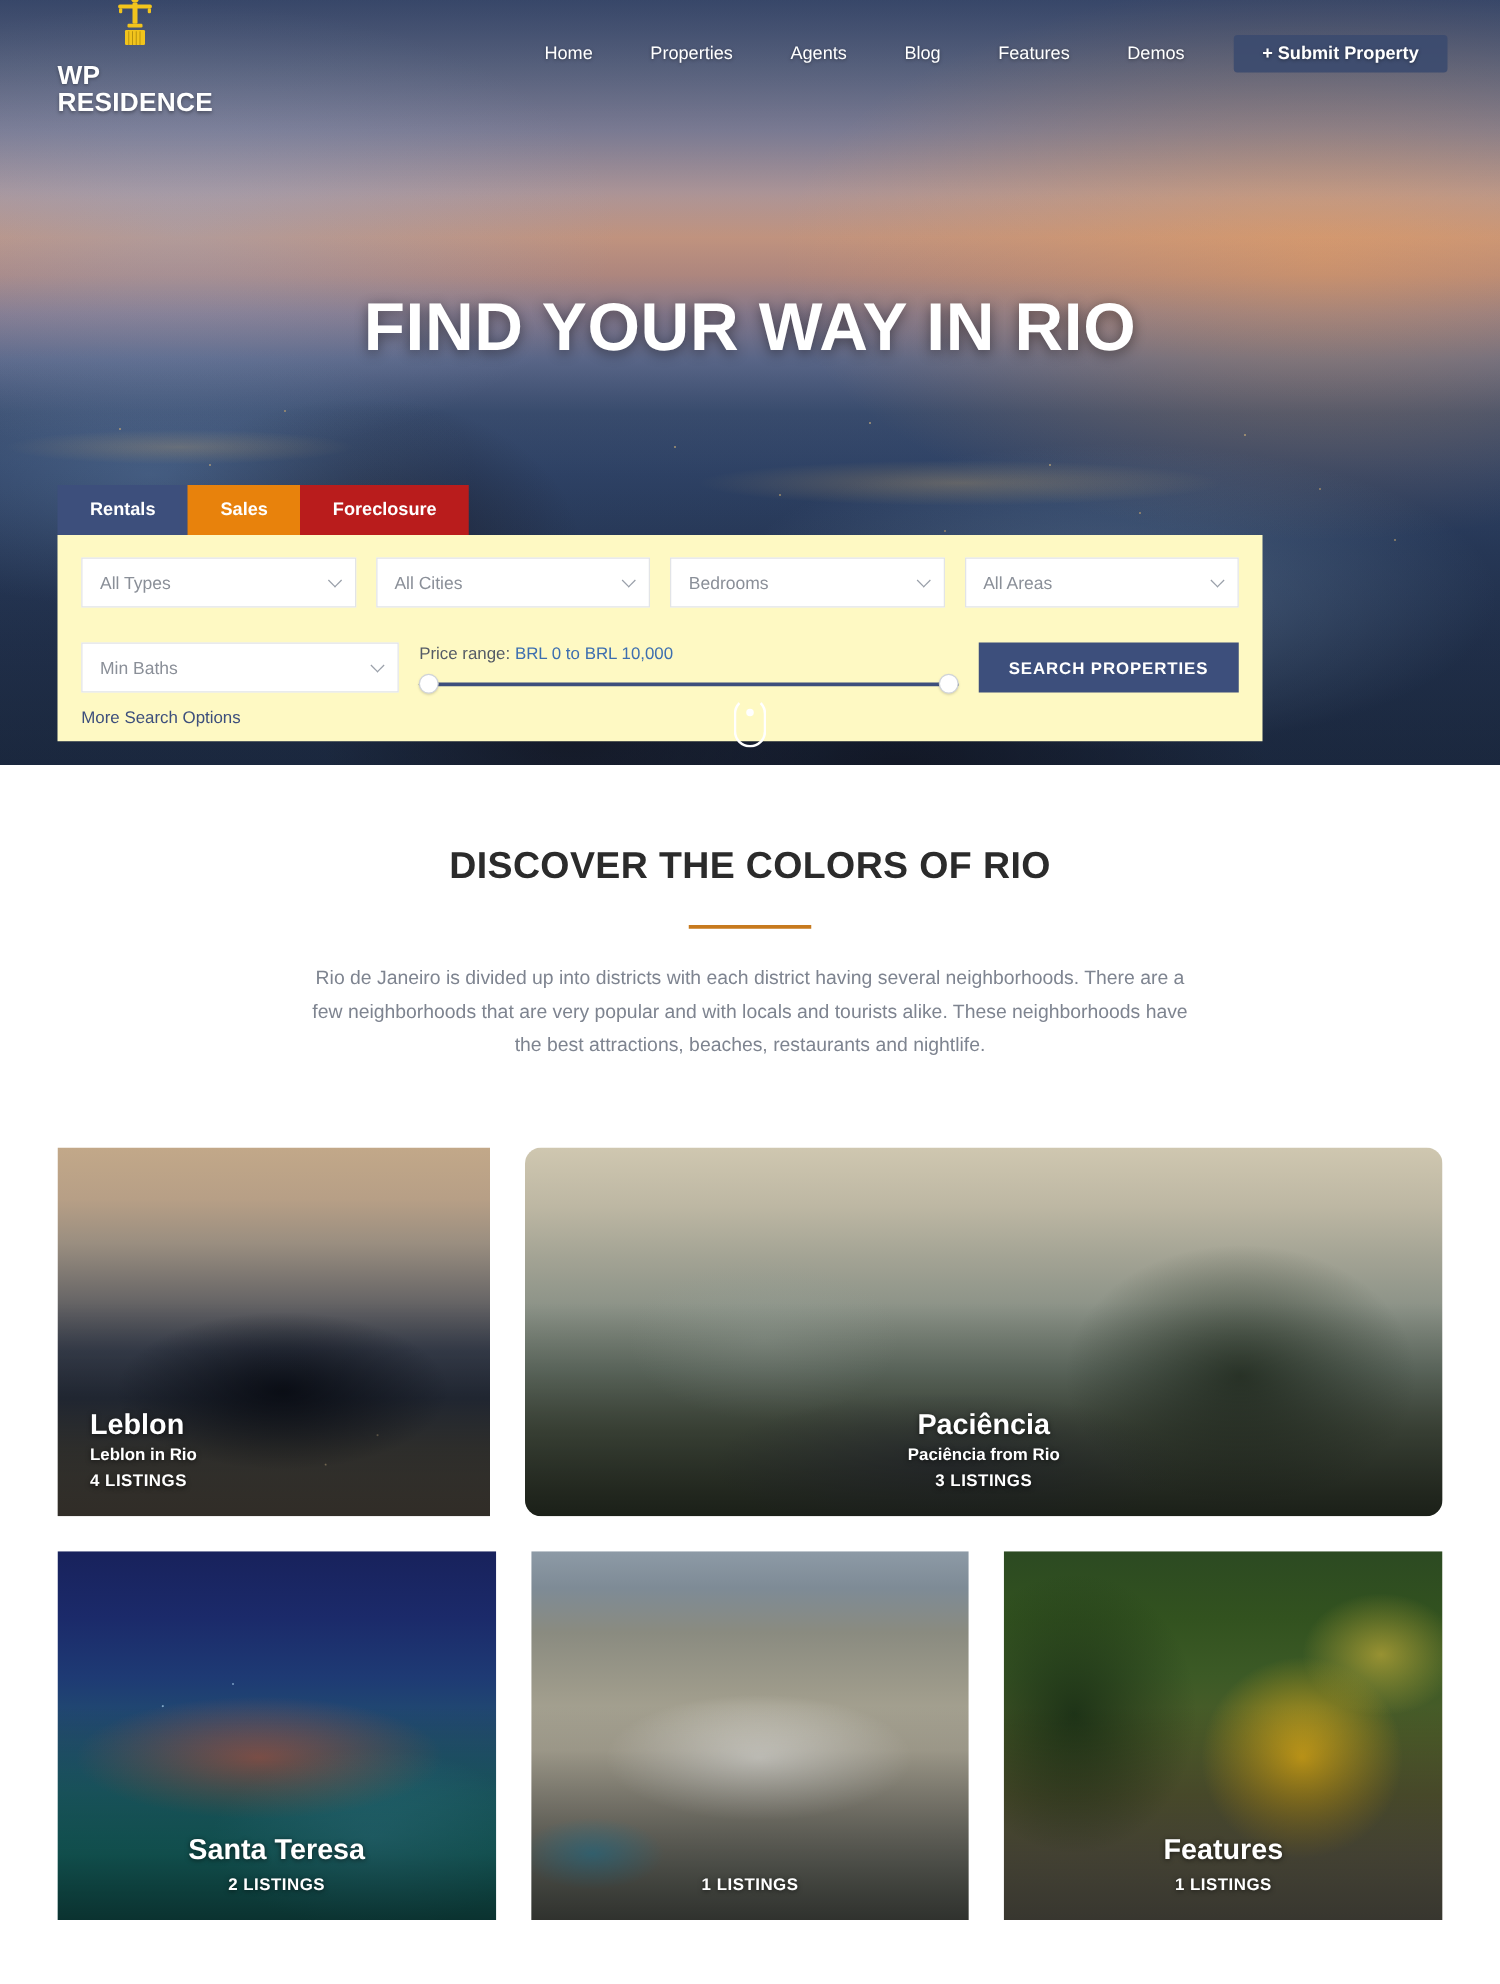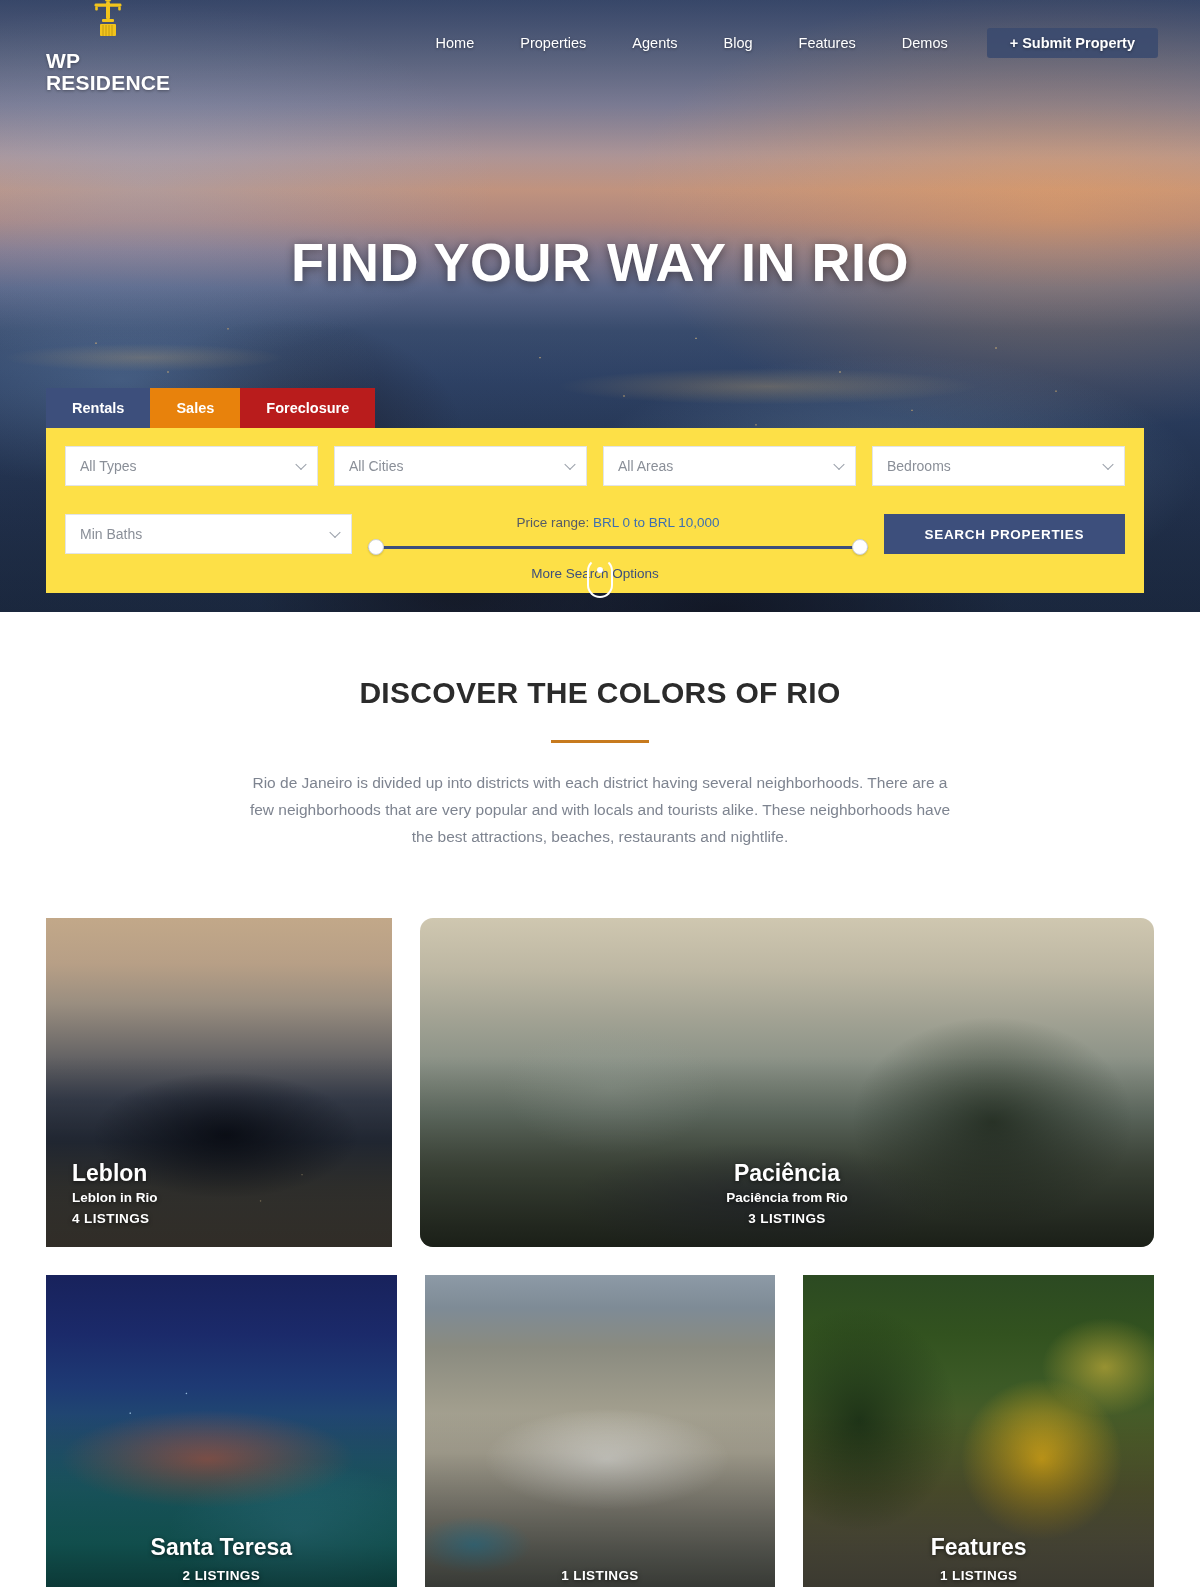--- a/index.html
+++ b/index.html
@@ -113,32 +113,32 @@
     left: 0; right: 0; top: 231px;
     text-align: center;
     color: #fff;
     font-size: 54px;
     font-weight: bold;
     letter-spacing: .5px;
     text-shadow: 0 2px 10px rgba(0,0,0,.45);
   }
 
   
-  .search-wrap { position: absolute; z-index: 6; left: 46px; top: 388px; width: 1098px; text-align: center; }
+  .search-wrap { position: absolute; z-index: 6; left: 46px; top: 388px; width: 964px; }
   .tabs { display: flex; }
   .tab {
     font-size: 14.5px; font-weight: bold; color: #fff;
     padding: 12px 26px; line-height: 16px;
   }
   .tab.rentals { background: #3d4f7c; }
   .tab.sales { background: #e8820c; }
   .tab.foreclosure { background: #b91c1c; }
 
   .panel {
-    background: #fde047;
+    background: #fef9c3;
     padding: 18px 19px 12px 19px;
   }
   .row { display: flex; gap: 16px; }
   .row + .row { margin-top: 28px; }
   .field {
     position: relative;
     background: #fff;
     border: 1px solid #e2e4e7;
     height: 40px;
     display: flex; align-items: center;
@@ -213,21 +213,21 @@
     width: 712px;
     font-size: 15.5px; line-height: 27px; color: #7e8490;
   }
 
   
   .grid { margin-top: 68px; padding: 0 46px; }
   .grid-row { display: flex; gap: 28px; }
   .grid-row + .grid-row { margin-top: 28px; }
   .card {
     position: relative; overflow: hidden;
-    height: 329px;
+    height: 295px;
   }
   .card.narrow { width: 346px; flex: none; }
   .card.wide { flex: 1; border-radius: 13px; }
   .card.third { flex: 1; }
   .card-img { position: absolute; inset: 0; }
   .card-shade {
     position: absolute; inset: 0;
     background: linear-gradient(180deg, rgba(0,0,0,0) 42%, rgba(0,0,0,.30) 72%, rgba(0,0,0,.55) 100%);
   }
   .card-body {
@@ -335,25 +335,25 @@
       <div class="row">
         <div class="field">
           <span>All Types</span>
           <span class="chev"></span>
         </div>
         <div class="field">
           <span>All Cities</span>
           <span class="chev"></span>
         </div>
         <div class="field">
+          <span>Bedrooms</span>
+          <span class="chev"></span>
+        </div>
+        <div class="field">
           <span>All Areas</span>
-          <span class="chev"></span>
-        </div>
-        <div class="field">
-          <span>Bedrooms</span>
           <span class="chev"></span>
         </div>
       </div>
 
       <div class="row">
         <div class="field">
           <span>Min Baths</span>
           <span class="chev"></span>
         </div>
 

